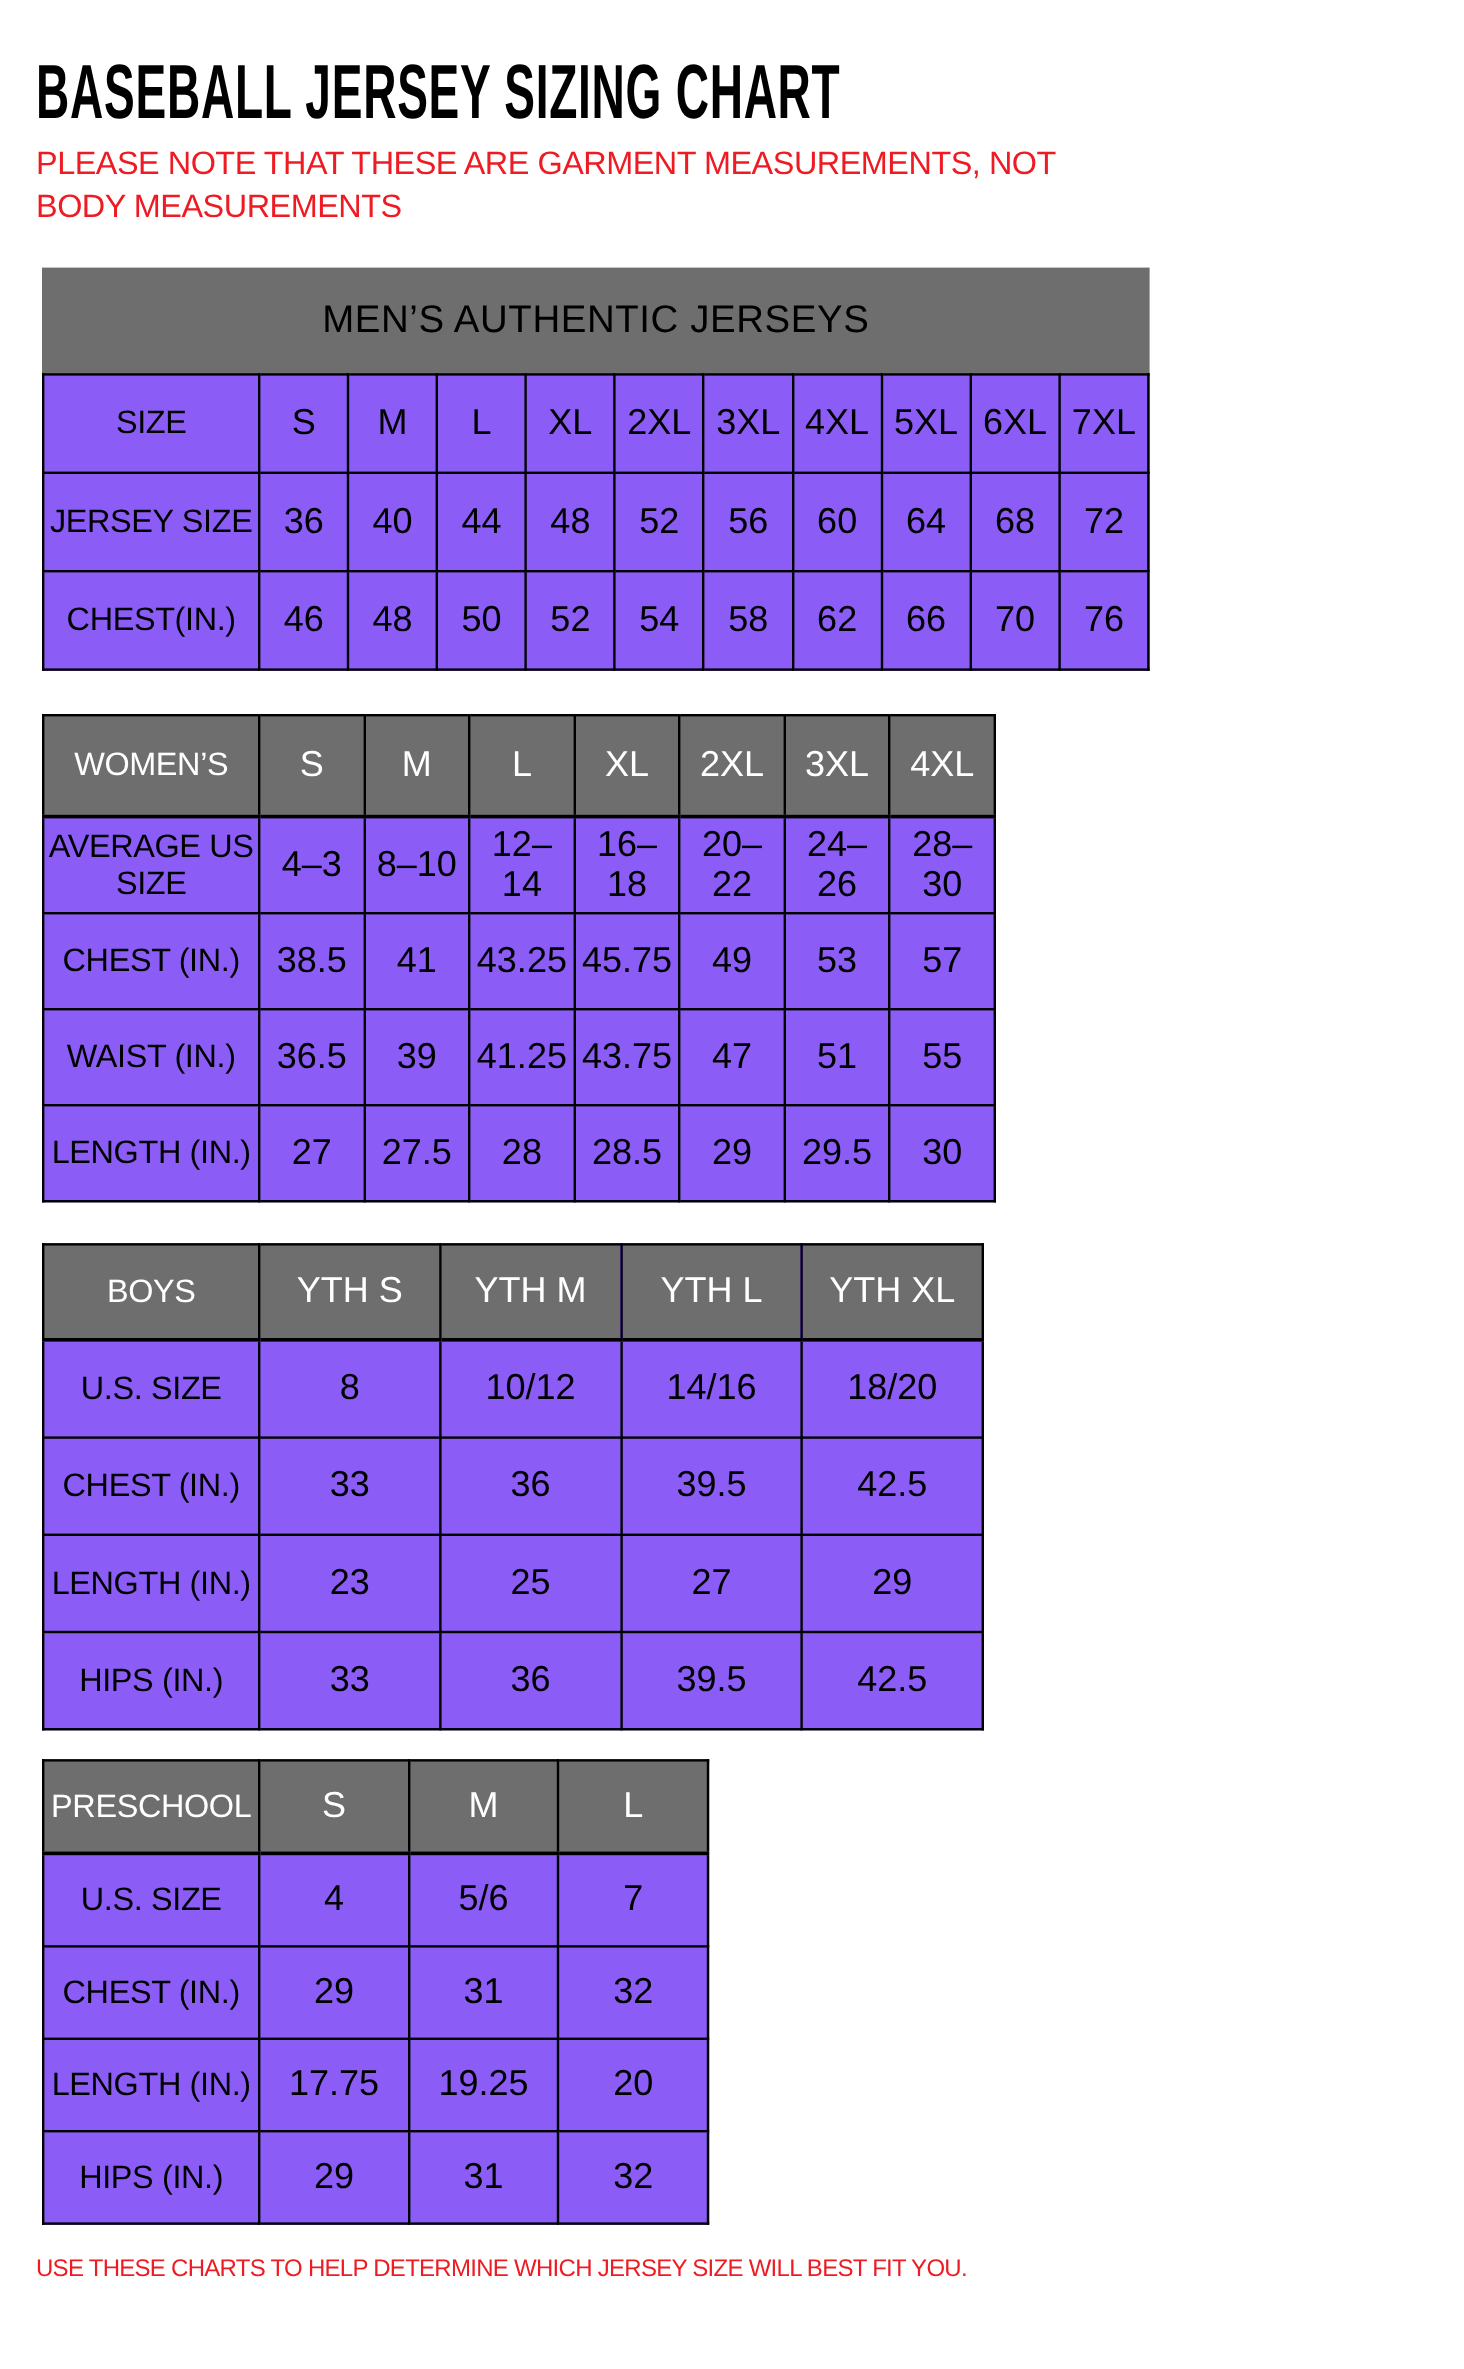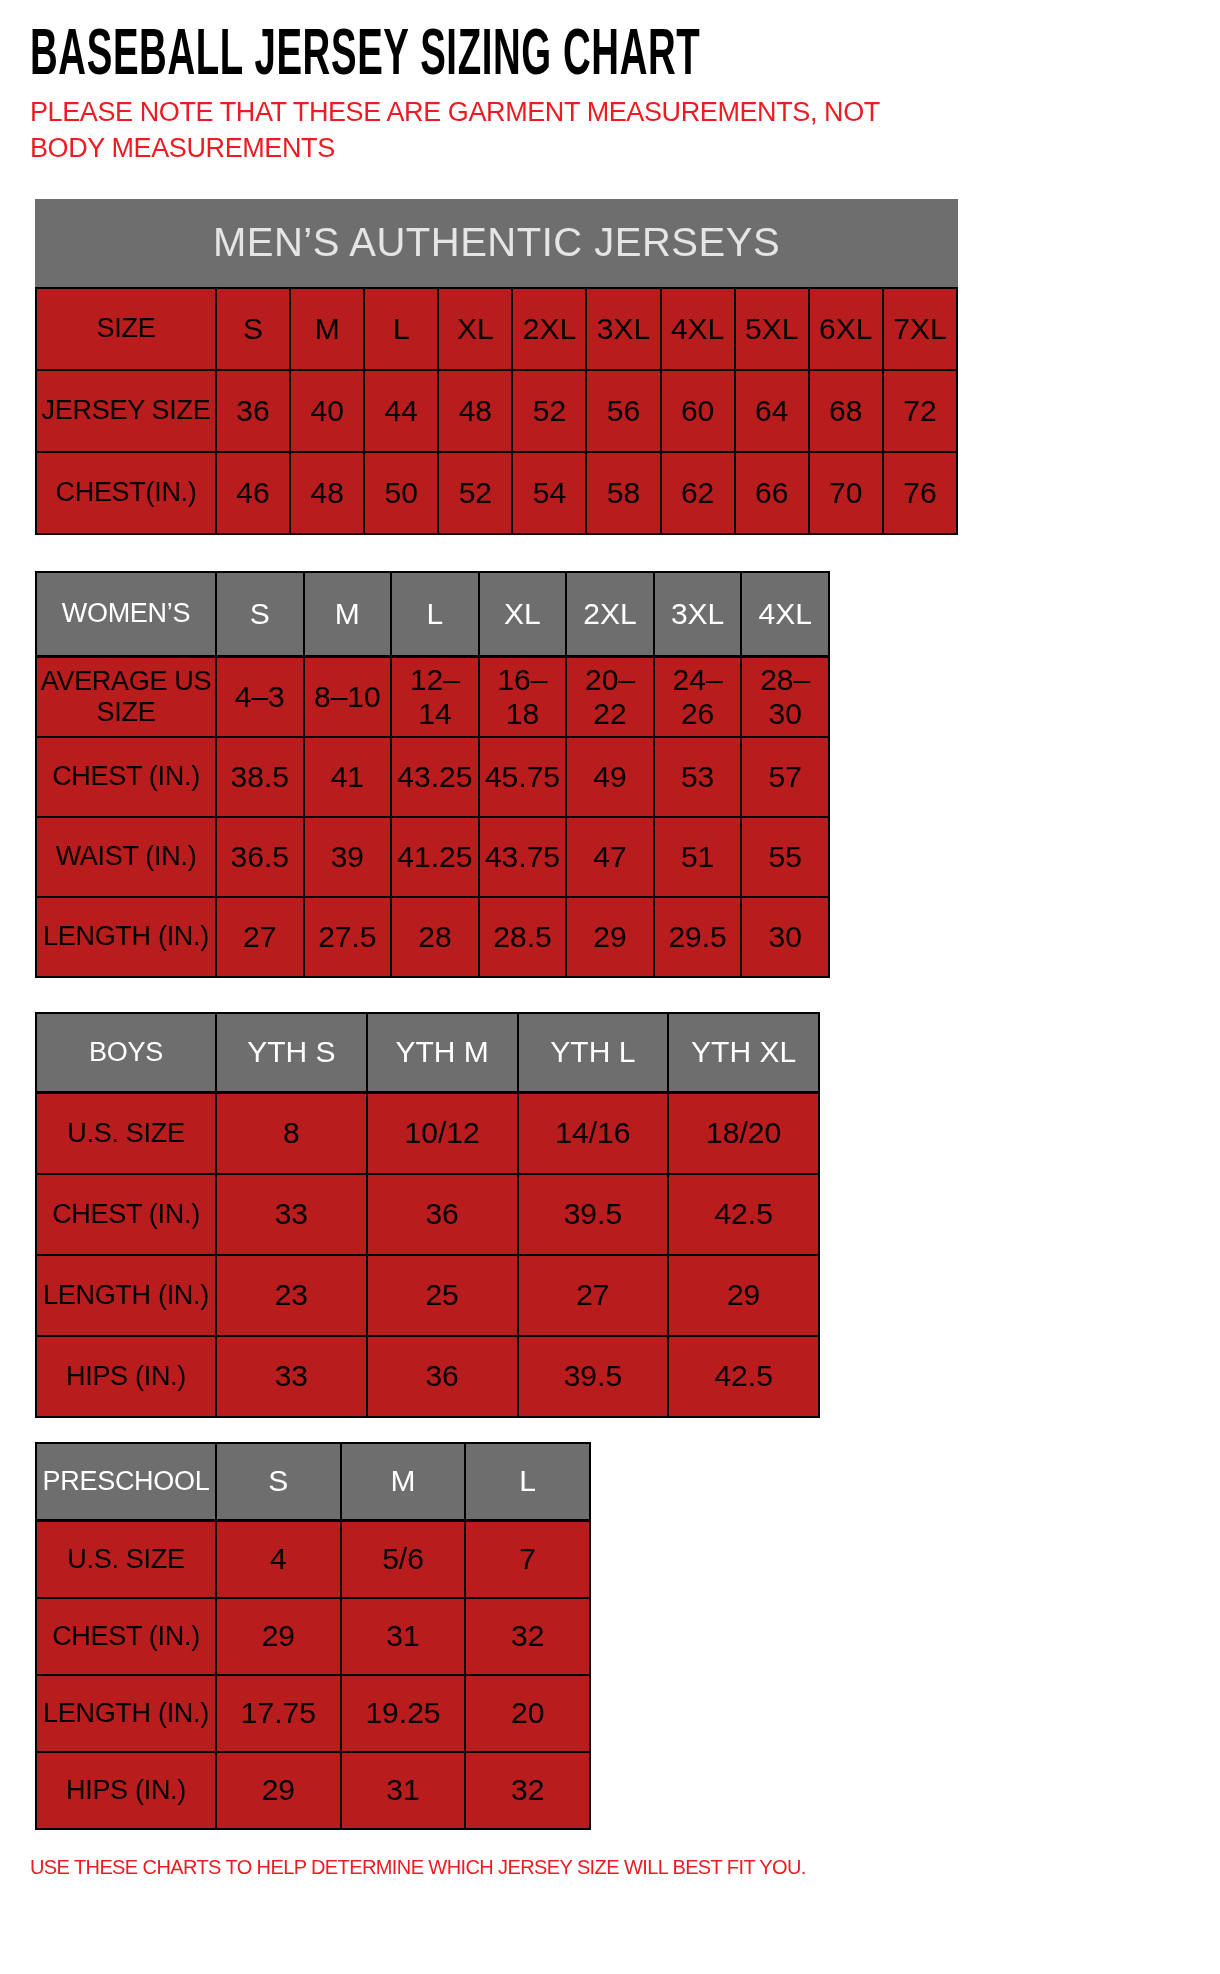--- a/index.html
+++ b/index.html
@@ -3,21 +3,21 @@
 <meta charset="utf-8">
 <style>
   :root { --red:#ee1b23; --gray:#6e6e6e; --border:#000000; }
   * { box-sizing: border-box; }
   body {
     width: 1220px; height: 1974px; margin: 0;
     background: #ffffff; color: #000;
     font-family: "Liberation Sans", sans-serif;
     overflow: hidden;
   }
-  .content { padding: 20px 35px 0 30px; }
+  .content { padding: 20px 35px 0 30px; margin-top: 24px; }
 
   
   .page-title {
     margin: 0; line-height: 1.02; font-size: 64px; font-weight: 700;
     white-space: nowrap;
   }
   .page-title .condense {
     display: inline-block;
     transform: scaleX(0.60);
     transform-origin: left center;
@@ -35,27 +35,27 @@
     color: var(--red);
     font-size: 20px; font-weight: 400; letter-spacing: -0.6px;
     margin-top: 26px; white-space: nowrap;
   }
 
   
   .tables { margin-left: 5px; }
   .tbl-section { margin-top: 0; }
   .banner {
     width: 923px; height: 88px;
-    background: var(--gray); color: #e5e5e5;
+    background: var(--gray); color: #000000;
     display: flex; align-items: center; justify-content: center;
-    font-size: 40px; letter-spacing: 0.5px;
+    font-size: 32px; letter-spacing: 0.5px;
   }
   table {
     border-collapse: collapse; table-layout: fixed;
-    background: #b91c1c;
+    background: #8b5cf6;
   }
   td, th {
     border: 2px solid var(--border);
     text-align: center; vertical-align: middle;
     font-weight: 400; font-size: 30px; padding: 0 2px;
     overflow: hidden;
   }
   th {
     background: var(--gray); color: #ffffff;
     border-bottom: 3px solid var(--border);

